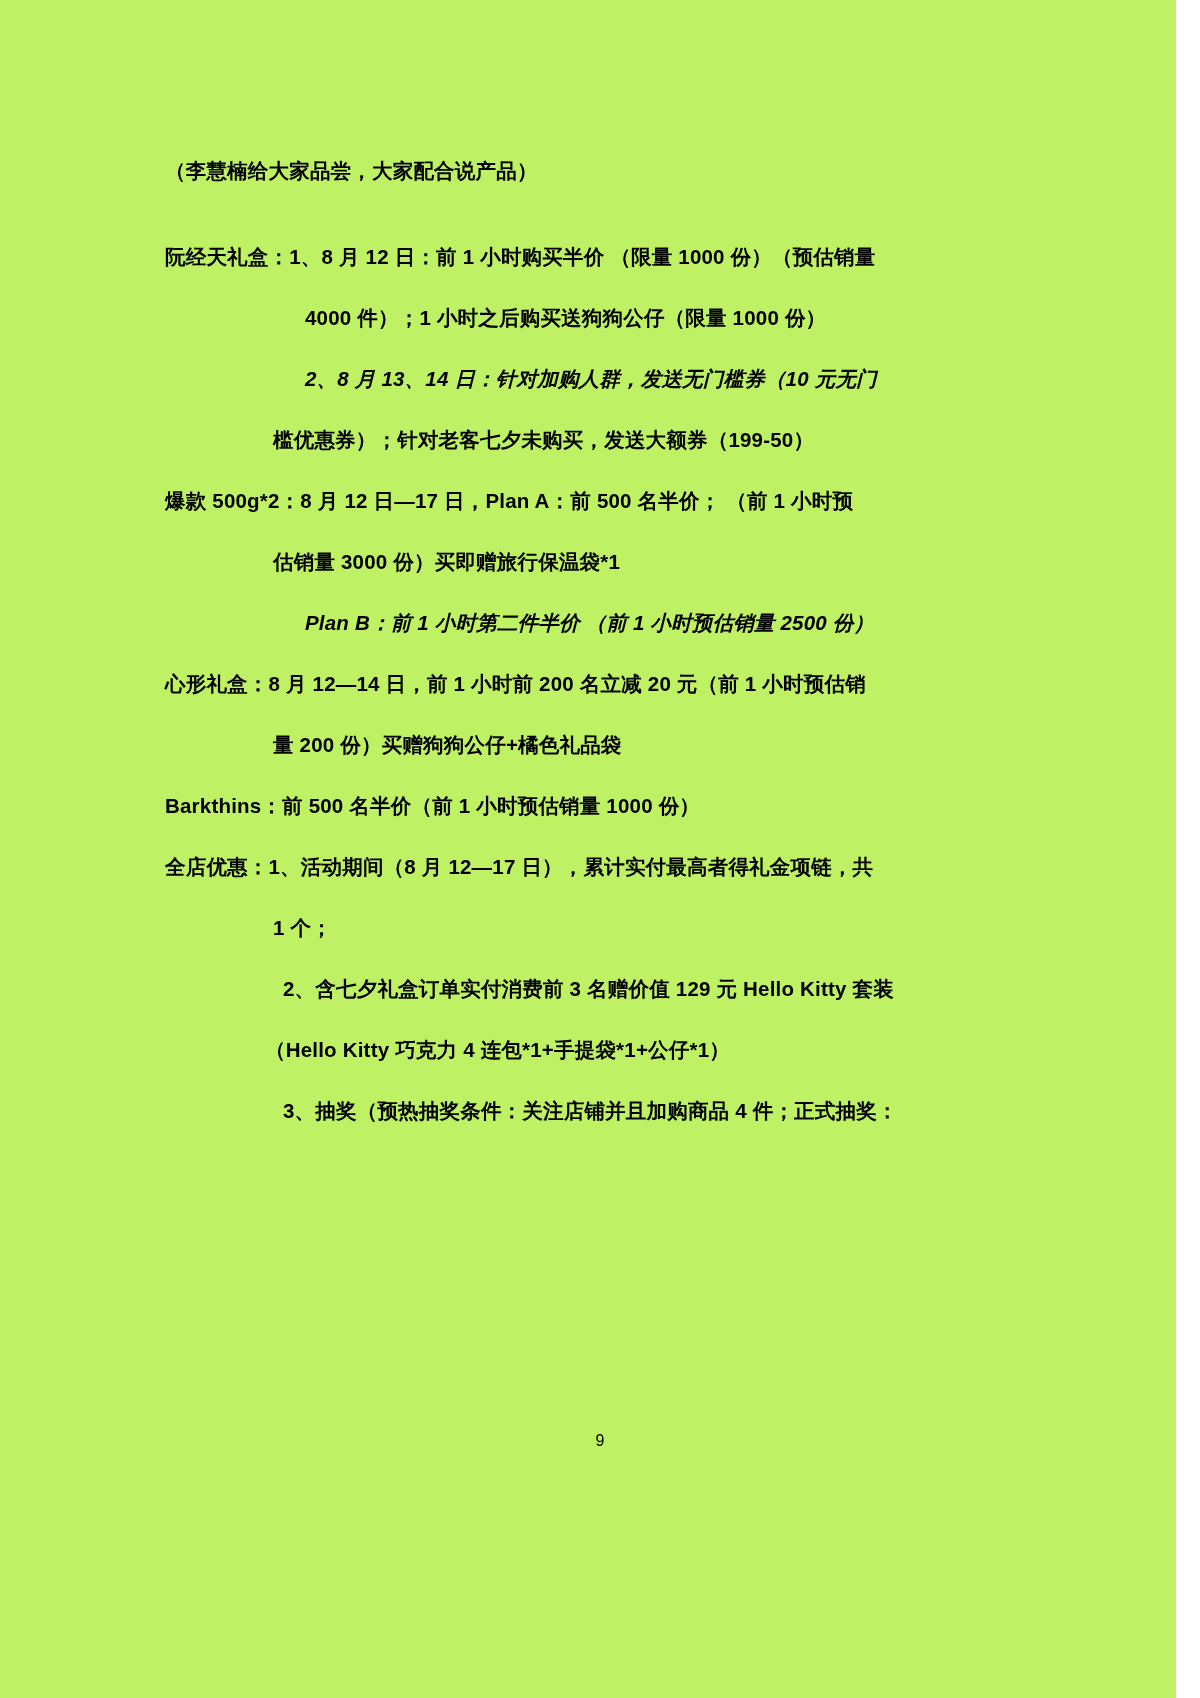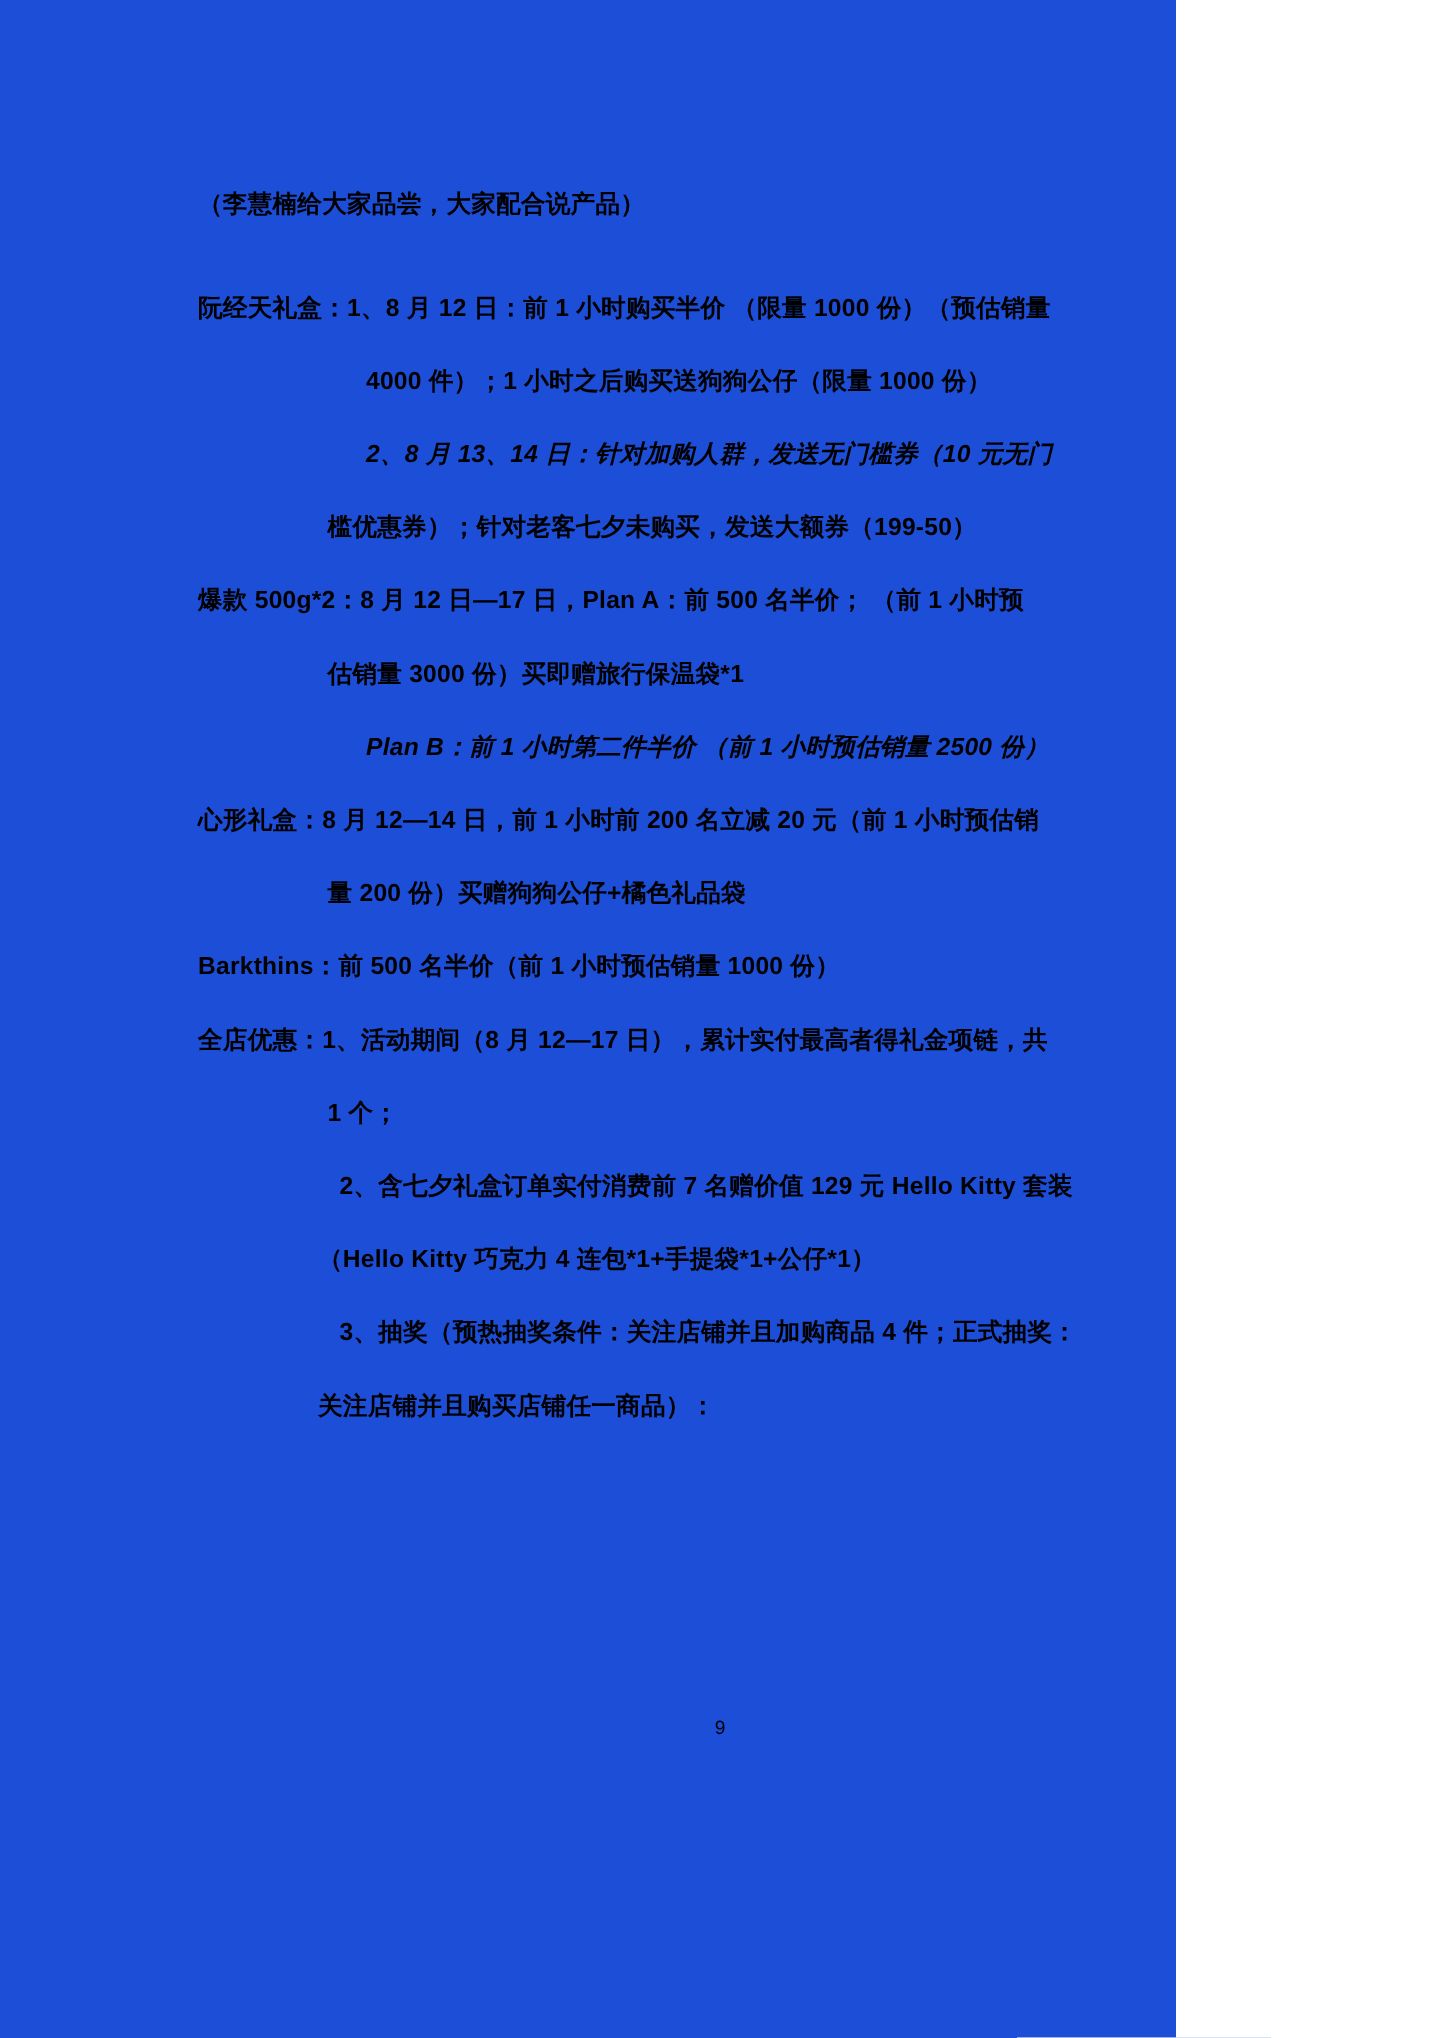--- a/index.html
+++ b/index.html
@@ -12,23 +12,23 @@
     height: 1698px;
     position: relative;
     font-family: "Liberation Sans", "DejaVu Sans", sans-serif;
     color: #000000;
     -webkit-font-smoothing: antialiased;
   }
   .page {
     position: absolute;
     left: 0;
     top: 0;
-    width: 980px;
+    width: 1176px;
     height: 1698px;
-    background: #1d4ed8;
+    background: #bef264;
     overflow: hidden;
   }
   .content {
     position: absolute;
     left: 165px;
     top: 140px;
     width: 800px;
   }
   .para {
     font-size: 20.5px;
@@ -97,26 +97,25 @@
     <div class="para indent-0">
       <span class="line">Barkthins：前 500 名半价（前 1 小时预估销量 1000 份）</span>
     </div>
 
     <div class="para indent-0">
       <span class="line">全店优惠：1、活动期间（8 月 12—17 日），累计实付最高者得礼金项链，共</span>
       <span class="line hang-2">1 个；</span>
     </div>
 
     <div class="para">
-      <span class="line" style="padding-left:118px;">2、含七夕礼盒订单实付消费前 7 名赠价值 129 元 Hello Kitty 套装</span>
+      <span class="line" style="padding-left:118px;">2、含七夕礼盒订单实付消费前 3 名赠价值 129 元 Hello Kitty 套装</span>
       <span class="line" style="padding-left:100px;">（Hello Kitty 巧克力 4 连包*1+手提袋*1+公仔*1）</span>
     </div>
 
     <div class="para">
       <span class="line" style="padding-left:118px;">3、抽奖（预热抽奖条件：关注店铺并且加购商品 4 件；正式抽奖：</span>
-      <span class="line" style="padding-left:100px;">关注店铺并且购买店铺任一商品）：</span>
     </div>
 
   </div>
 
   <div class="footer">9</div>
 
 </div>
 
 </body></html>

